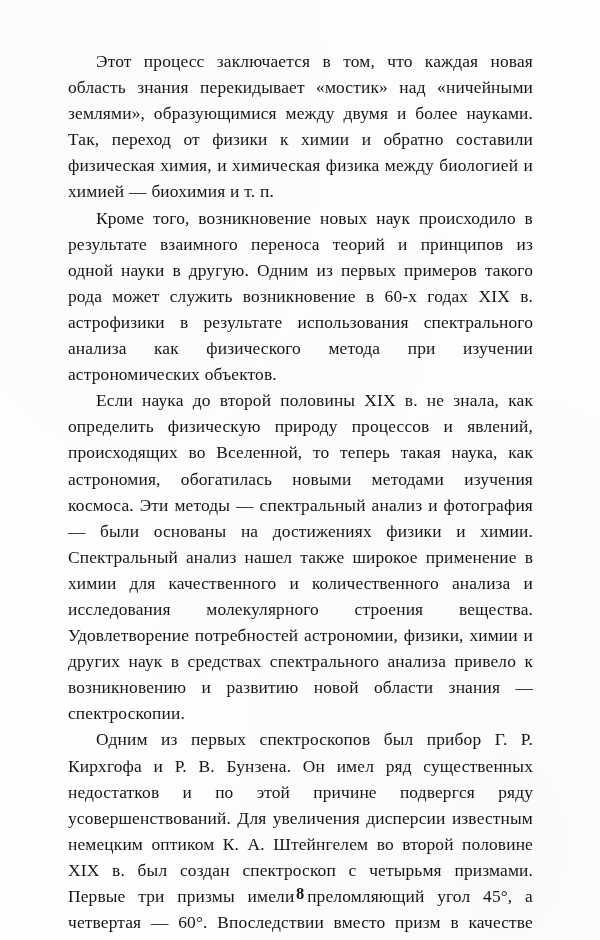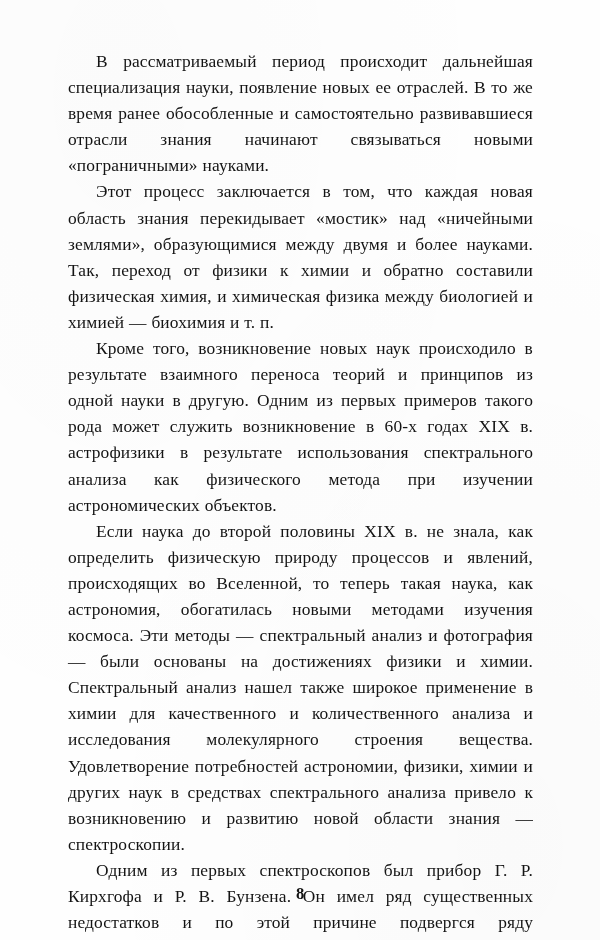--- a/index.html
+++ b/index.html
@@ -69,21 +69,20 @@
     font-weight: bold;
     color: #141414;
   }
 </style>
 </head>
 <body>
 
 <div class="page">
 
   <div class="text-block">
-    <p class="para">В рассматриваемый период происходит дальнейшая специализация науки, появление новых ее отраслей. В то же время ранее обособленные и самостоятельно развивавшиеся отрасли знания начинают связываться новыми «пограничными» науками.</p>
     <p class="para">Этот процесс заключается в том, что каждая новая область знания перекидывает «мостик» над «ничейными землями», образующимися между двумя и более науками. Так, переход от физики к химии и обратно составили физическая химия, и химическая физика между биологией и химией — биохимия и т. п.</p>
     <p class="para">Кроме того, возникновение новых наук происходило в результате взаимного переноса теорий и принципов из одной науки в другую. Одним из первых примеров такого рода может служить возникновение в 60-х годах XIX в. астрофизики в результате использования спектрального анализа как физического метода при изучении астрономических объектов.</p>
     <p class="para">Если наука до второй половины XIX в. не знала, как определить физическую природу процессов и явлений, происходящих во Вселенной, то теперь такая наука, как астрономия, обогатилась новыми методами изучения космоса. Эти методы — спектральный анализ и фотография — были основаны на достижениях физики и химии. Спектральный анализ нашел также широкое применение в химии для качественного и количественного анализа и исследования молекулярного строения вещества. Удовлетворение потребностей астрономии, физики, химии и других наук в средствах спектрального анализа привело к возникновению и развитию новой области знания — спектроскопии.</p>
     <p class="para last-justified">Одним из первых спектроскопов был прибор Г. Р. Кирхгофа и Р. В. Бунзена. Он имел ряд существенных недостатков и по этой причине подвергся ряду усовершенствований. Для увеличения дисперсии известным немецким оптиком К. А. Штейнгелем во второй половине XIX в. был создан спектроскоп с четырьмя призмами. Первые три призмы имели преломляющий угол 45°, а четвертая — 60°. Впоследствии вместо призм в качестве диспергирующего элемента стали применять дифракционные решетки, которые давали значительное светорассеяние. Одним из первых такие дифракционные решетки начал изготовлять Й. Фраунгофер. Они представляли собой либо рамку, на которую были натянуты тонкие параллельные проволочки, либо зачерненную сажей стек-</p>
   </div>
 
   <div class="page-number">8</div>
 
 </div>
 

